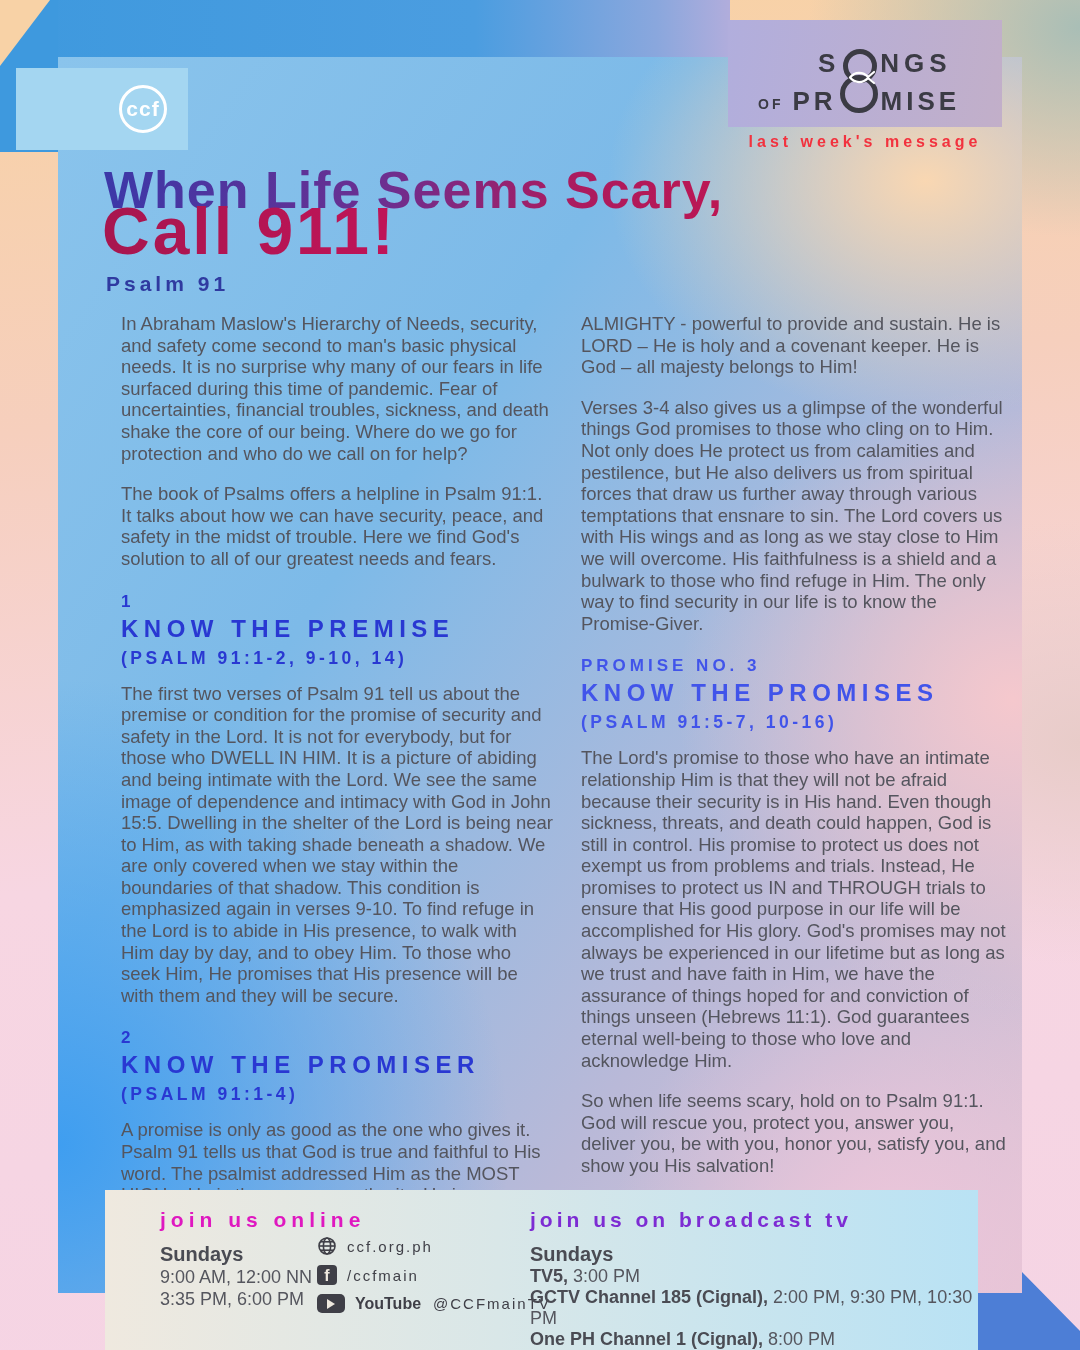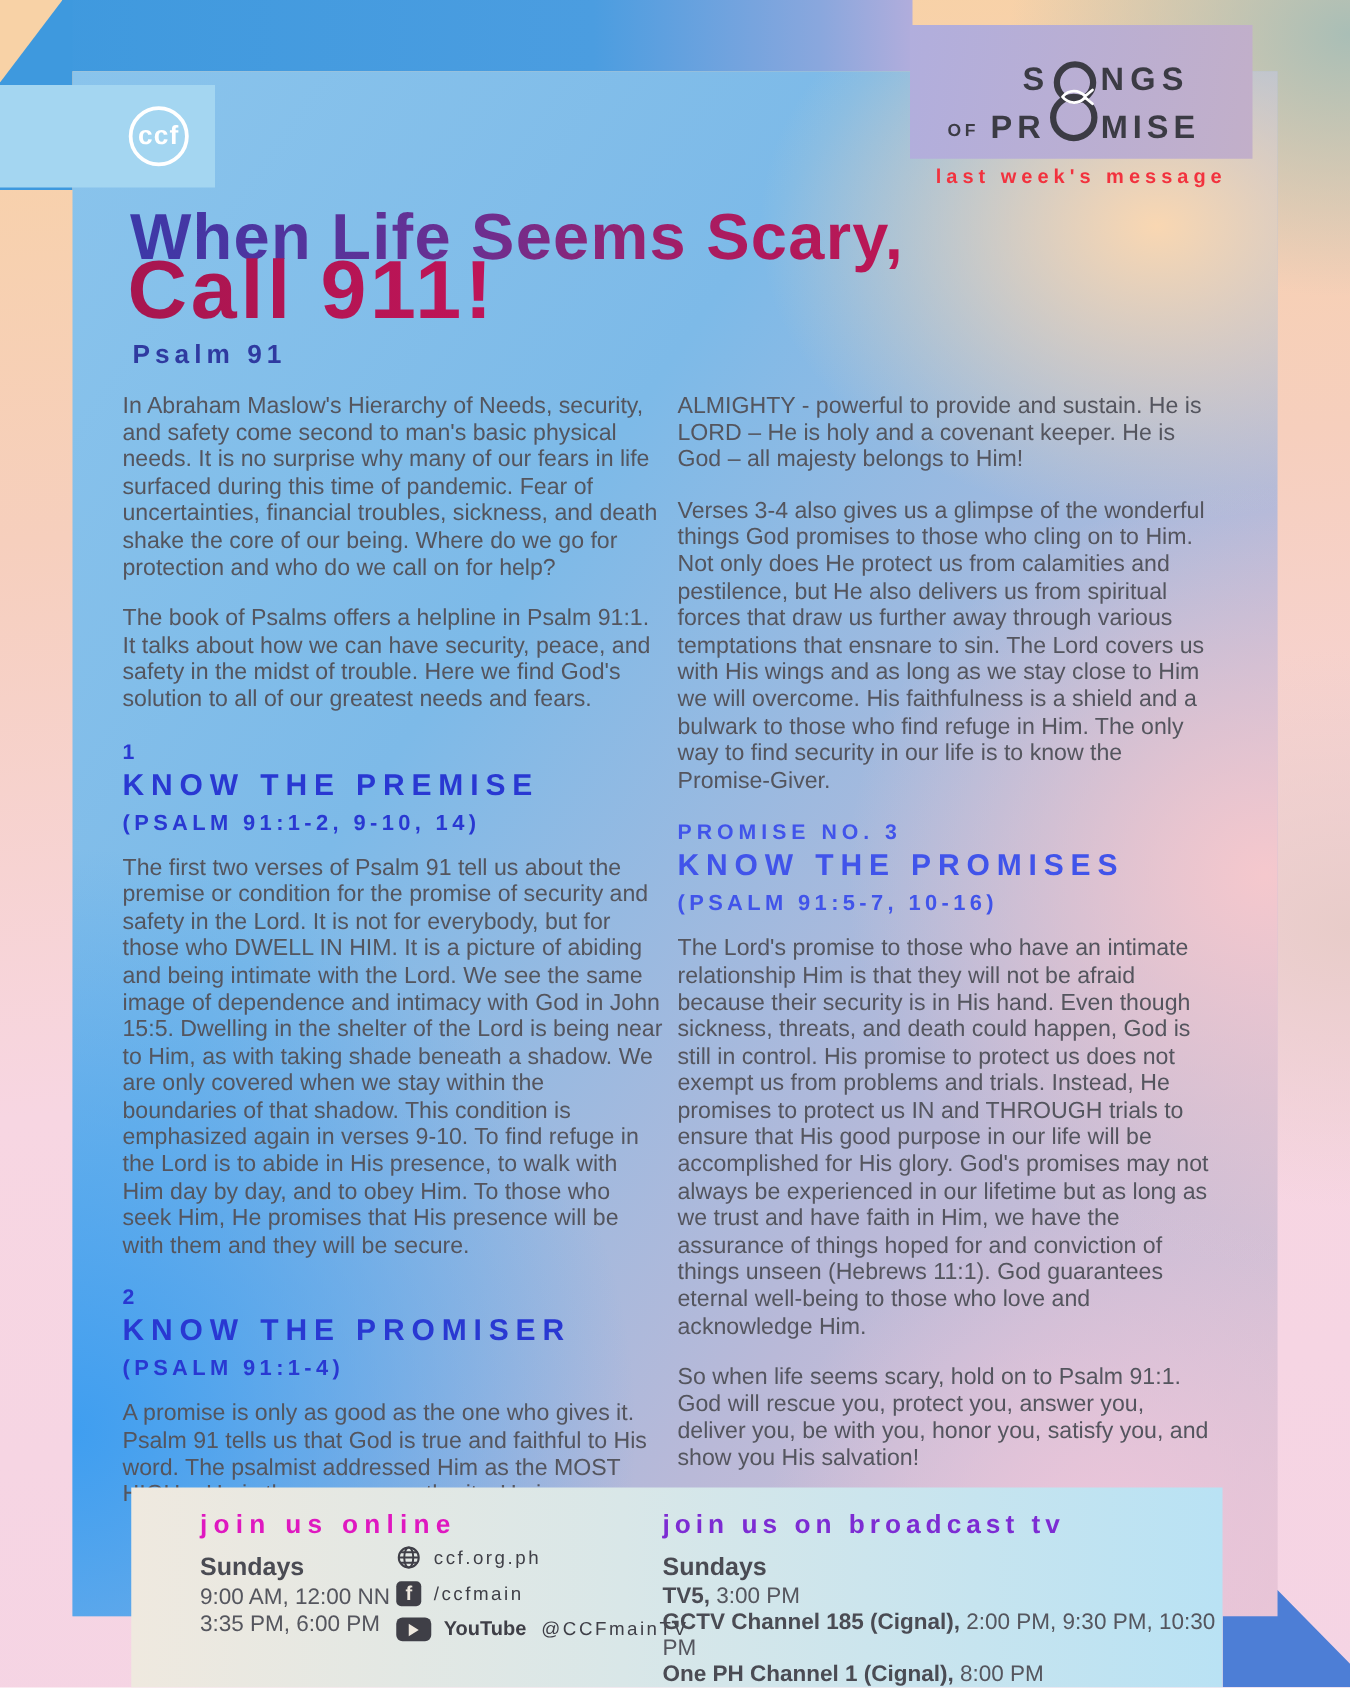--- a/index.html
+++ b/index.html
@@ -25,21 +25,21 @@
   
   .panel{left:58px;top:57px;width:964px;height:1236px;
     background:
       radial-gradient(55% 32% at 90% 10%, #f9d7b2 0%, rgba(249,215,178,0) 60%),
       radial-gradient(58% 42% at 99% 52%, #f5c8cd 0%, rgba(245,200,205,0) 60%),
       radial-gradient(52% 42% at 86% 96%, #edc6da 0%, rgba(237,198,218,0) 55%),
       radial-gradient(72% 58% at 0% 88%, #3f9ef0 0%, rgba(63,158,240,0) 65%),
       linear-gradient(125deg,#8ac4ec 0%,#7dbae8 35%,#b9b9d8 70%,#e3c4d4 100%);}
 
   
-  .ccf-band{left:0;top:68px;width:172px;height:82px;background:#a4d6f1;}
+  .ccf-band{left:16px;top:68px;width:172px;height:82px;background:#a4d6f1;}
   .ccf-circle{position:absolute;left:103px;top:17px;width:42px;height:42px;border:3px solid #fff;
     border-radius:50%;display:flex;align-items:center;justify-content:center;
     color:#fff;font-weight:bold;font-size:21px;letter-spacing:1px;}
 
   
   .sop-box{left:728px;top:20px;width:274px;height:107px;
     background:linear-gradient(100deg,#b1aedd 0%,#c2afc9 100%);color:#3b3b44;}
   .sop-line{position:absolute;display:flex;align-items:center;font-weight:bold;}
   .sop-line1{left:90px;top:26px;font-size:26px;letter-spacing:5px;}
   .sop-line2{left:30px;top:62px;font-size:26px;letter-spacing:4px;}
@@ -54,21 +54,21 @@
   
   .title1{left:104px;top:160px;font-size:52px;font-weight:bold;letter-spacing:1px;
     background:linear-gradient(90deg,#3c38a8 0%,#6c2f90 45%,#aa1c60 75%,#bc1653 100%);
     -webkit-background-clip:text;background-clip:text;color:transparent;}
   .title2{left:102px;top:193px;font-size:66px;font-weight:bold;letter-spacing:3px;
     background:linear-gradient(90deg,#a7164f 0%,#c01458 100%);
     -webkit-background-clip:text;background-clip:text;color:transparent;}
   .subtitle{left:106px;top:272px;font-size:21px;font-weight:bold;letter-spacing:4px;color:#2f3aa0;}
 
   
-  .columns{left:98px;top:313px;width:892px;display:flex;gap:12px;}
+  .columns{left:121px;top:313px;width:892px;display:flex;gap:28px;}
   .col{width:432px;}
   .para{font-size:18.5px;line-height:21.6px;color:#54555e;margin:0 0 19px 0;}
   .heading{margin:22px 0 14px 0;color:#2938d2;}
   .heading.promise{color:#4154ea;}
   .h-num{display:block;font-size:17px;font-weight:bold;letter-spacing:4px;}
   .h-title{display:block;font-size:24px;font-weight:bold;letter-spacing:5.5px;margin-top:3px;}
   .h-ref{display:block;font-size:17.5px;font-weight:bold;letter-spacing:3.5px;margin-top:5px;}
 
   
   .footer-box{left:105px;top:1190px;width:873px;height:160px;

